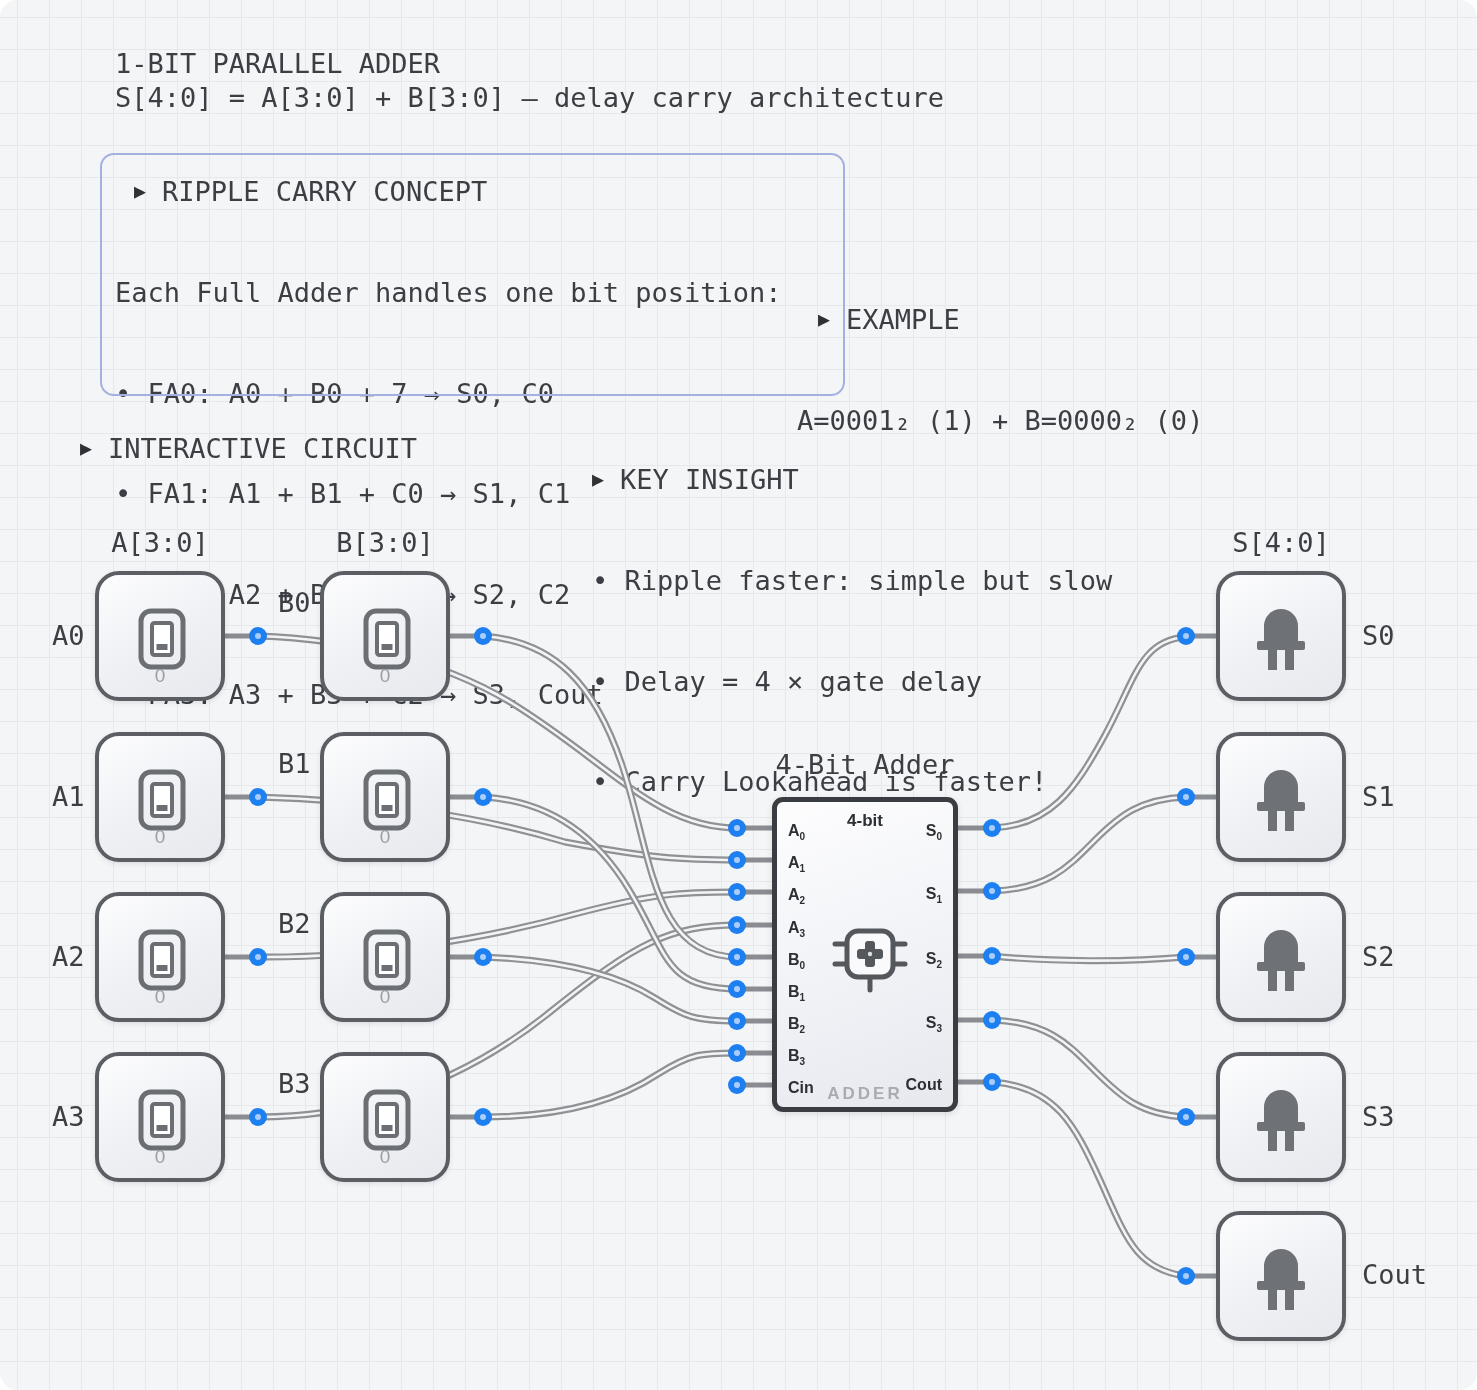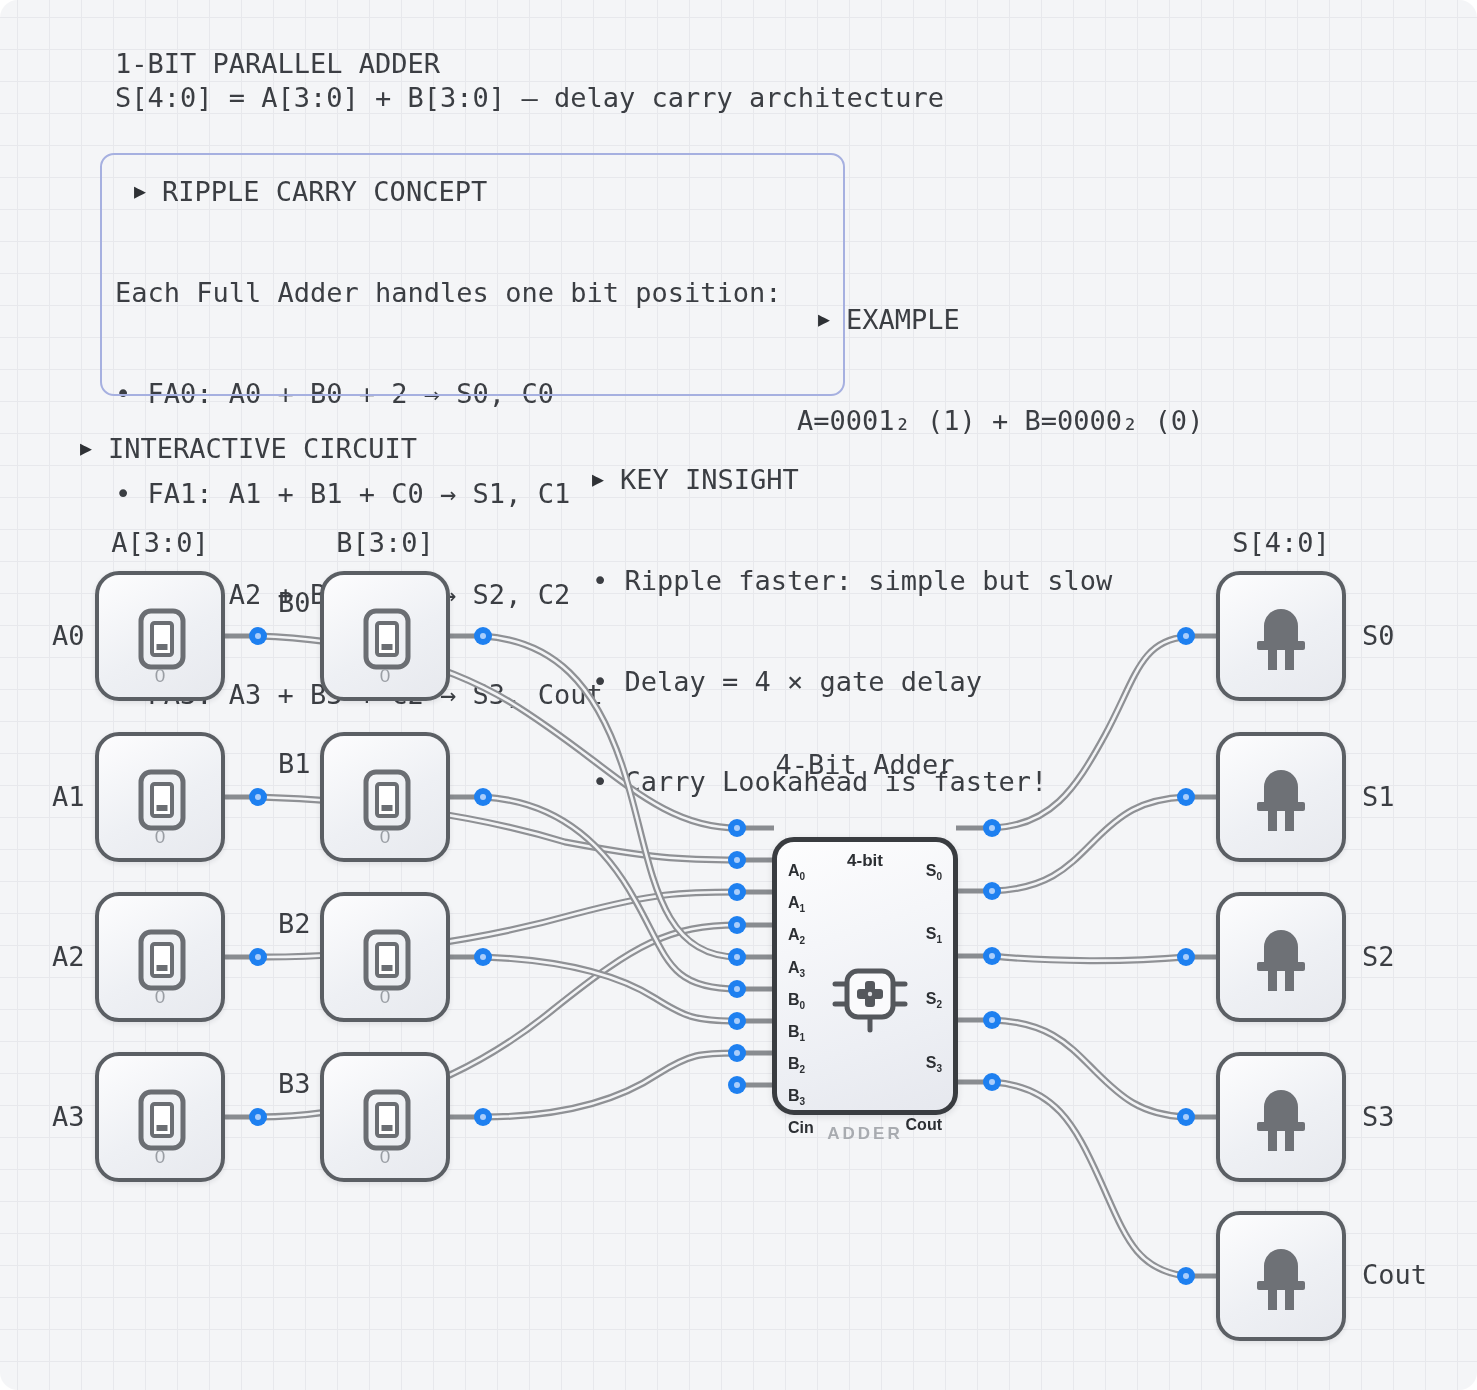--- a/index.html
+++ b/index.html
@@ -21,25 +21,25 @@
 
   
   .comp{position:absolute;width:130px;height:130px;border:4px solid #5b5f64;border-radius:24px;
         background:linear-gradient(150deg,#fdfdfe 0%,#eef0f4 55%,#e7e9ee 100%);
         box-shadow:0 2px 5px rgba(40,44,52,.10);z-index:4;box-sizing:border-box;}
   .sw-val{position:absolute;left:0;top:90px;width:100%;text-align:center;
           font-family:"Liberation Sans", sans-serif;font-size:19px;color:#9a9ea4;}
   .sw-glyph{position:absolute;left:39px;top:33px;}
   .led-glyph{position:absolute;left:16px;top:20px;}
 
-  .chip{position:absolute;left:772px;top:797px;width:186px;height:278px;box-sizing:border-box;
-        border:5px solid #393c40;border-radius:22px;
+  .chip{position:absolute;left:772px;top:797px;width:186px;height:315px;box-sizing:border-box;
+        border:5px solid #393c40;border-radius:11px;
         background:linear-gradient(160deg,#fdfdfe 0%,#edeff4 70%,#e6e8ee 100%);
         box-shadow:0 2px 6px rgba(40,44,52,.12);z-index:4;
-        font-family:"Liberation Sans", sans-serif;margin-top:40px;}
+        font-family:"Liberation Sans", sans-serif;}
   .chip-header{position:absolute;top:9px;left:0;width:100%;text-align:center;
         font-size:17px;font-weight:bold;color:#2c2f33;}
   .chip-footer{position:absolute;top:282px;left:0;width:100%;text-align:center;
         font-size:17px;font-weight:bold;letter-spacing:3px;color:#a8abb0;}
   .pin{position:absolute;font-size:16px;font-weight:bold;color:#2c2f33;white-space:nowrap;}
   .pin.l{left:11px;}
   .pin.r{right:11px;text-align:right;}
   .pin .sub{font-size:10px;position:relative;top:4px;font-weight:bold;}
 
   .port-label{position:absolute;font-size:27px;color:#3b3e43;white-space:pre;z-index:5;}
@@ -61,21 +61,21 @@
   <div class="abs mono" style="left:115px;top:47px;">1-BIT PARALLEL ADDER</div>
   <div class="abs mono" style="left:115px;top:81px;">S[4:0] = A[3:0] + B[3:0] — delay carry architecture</div>
 
   <div class="concept-box"></div>
   <div class="abs mono heading" style="left:134px;top:175px;">
     <span class="arrow">▶</span>
     <span>RIPPLE CARRY CONCEPT</span>
   </div>
   <div class="abs mono" style="left:115px;top:209px;">
     <div>Each Full Adder handles one bit position:</div>
-    <div>• FA0: A0 + B0 + 2 → S0, C0</div>
+    <div>• FA0: A0 + B0 + 7 → S0, C0</div>
     <div>• FA1: A1 + B1 + C0 → S1, C1</div>
     <div>• FA2: A2 + B2 + C1 → S2, C2</div>
     <div>• FA3: A3 + B3 + C2 → S3, Cout</div>
   </div>
 
   <div class="abs mono heading" style="left:818px;top:303px;">
     <span class="arrow">▶</span>
     <span>EXAMPLE</span>
   </div>
   <div class="abs mono" style="left:797px;top:337px;">

